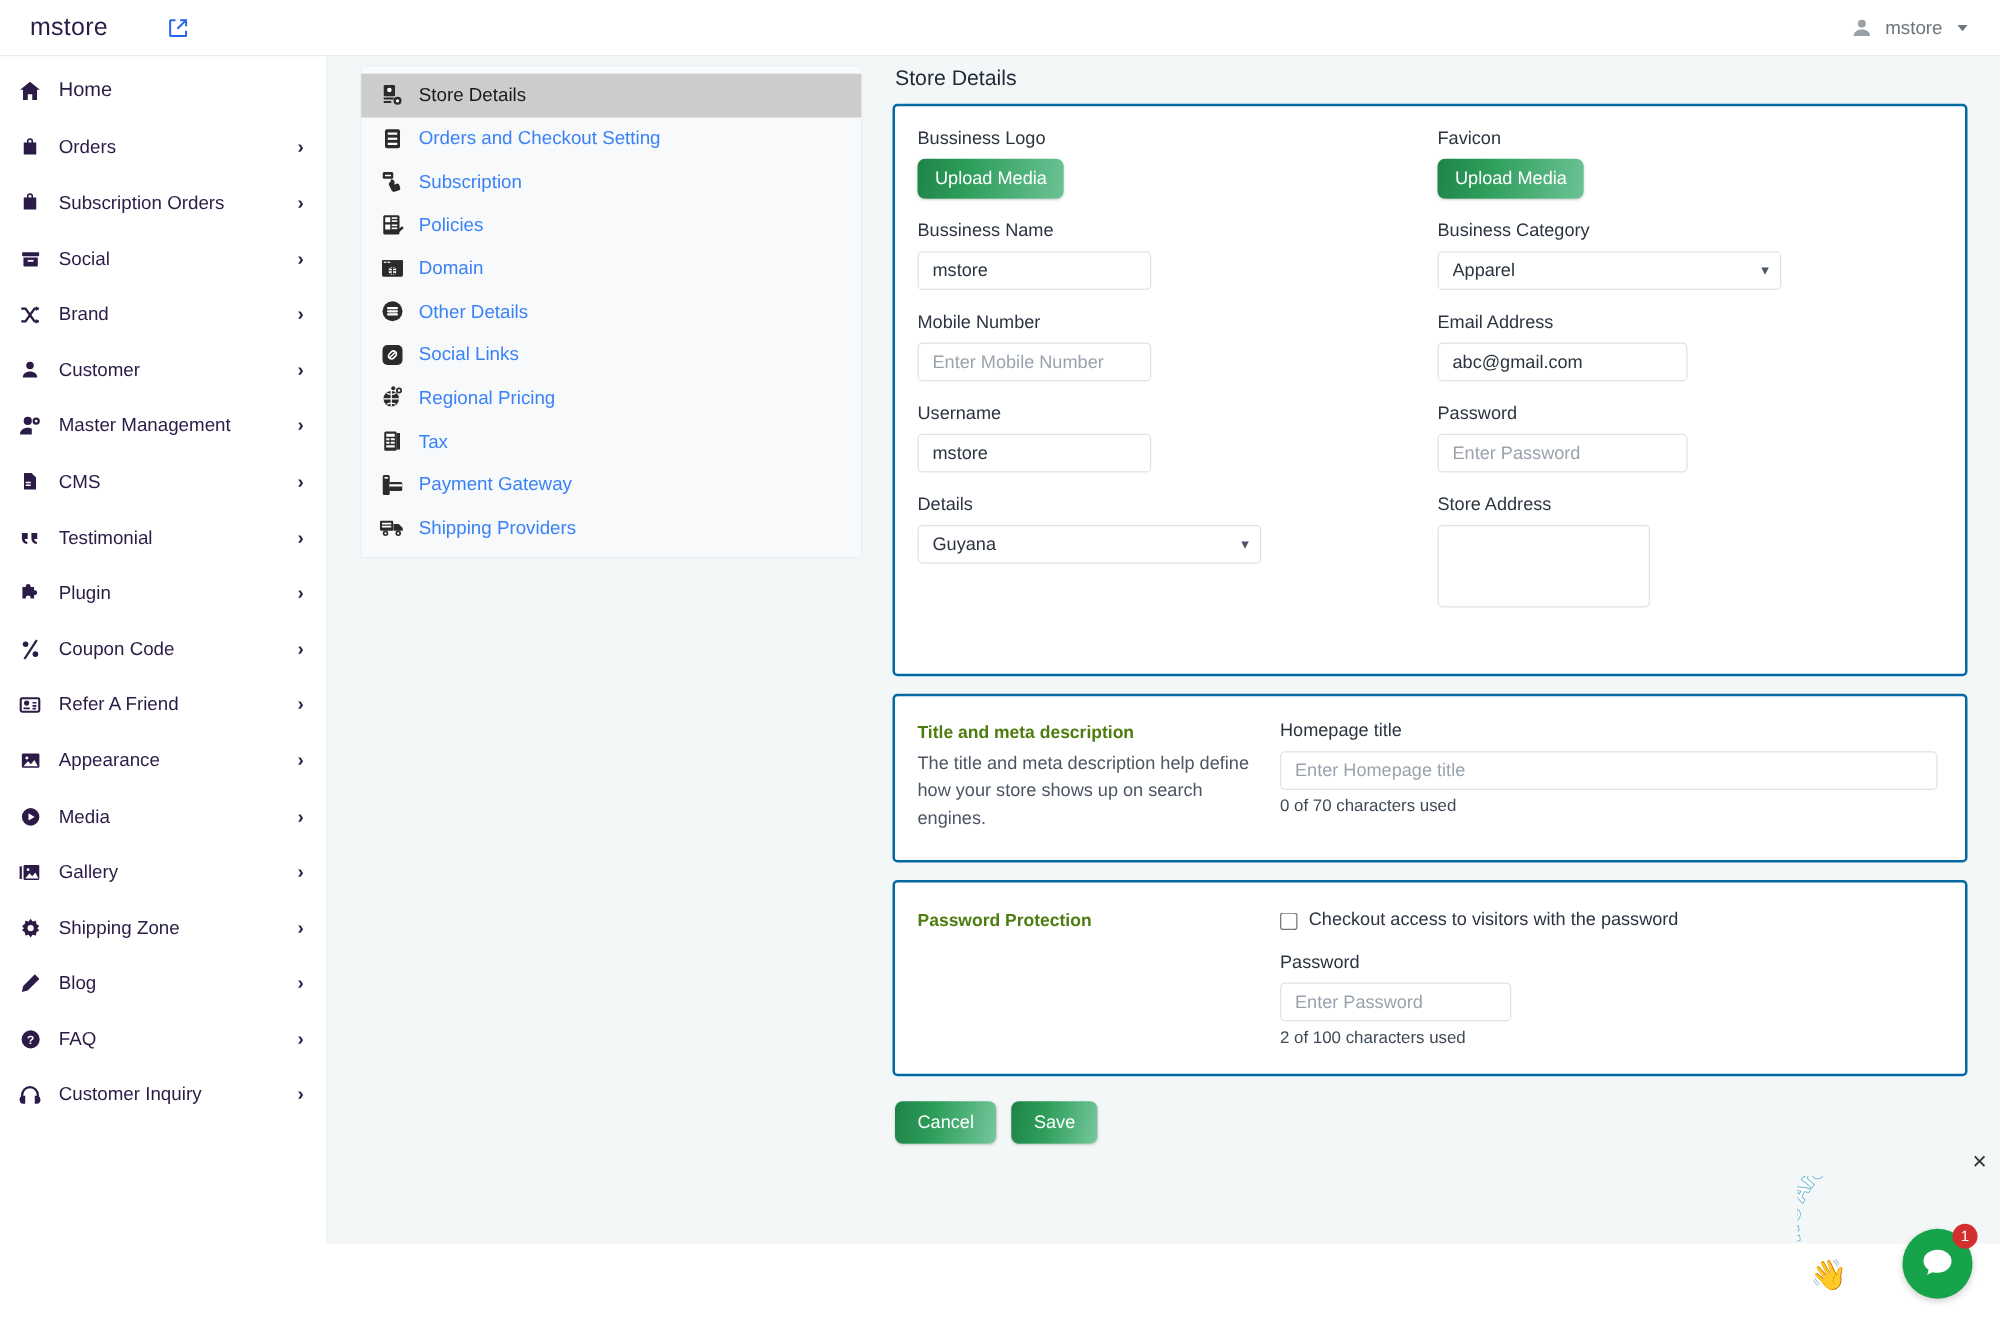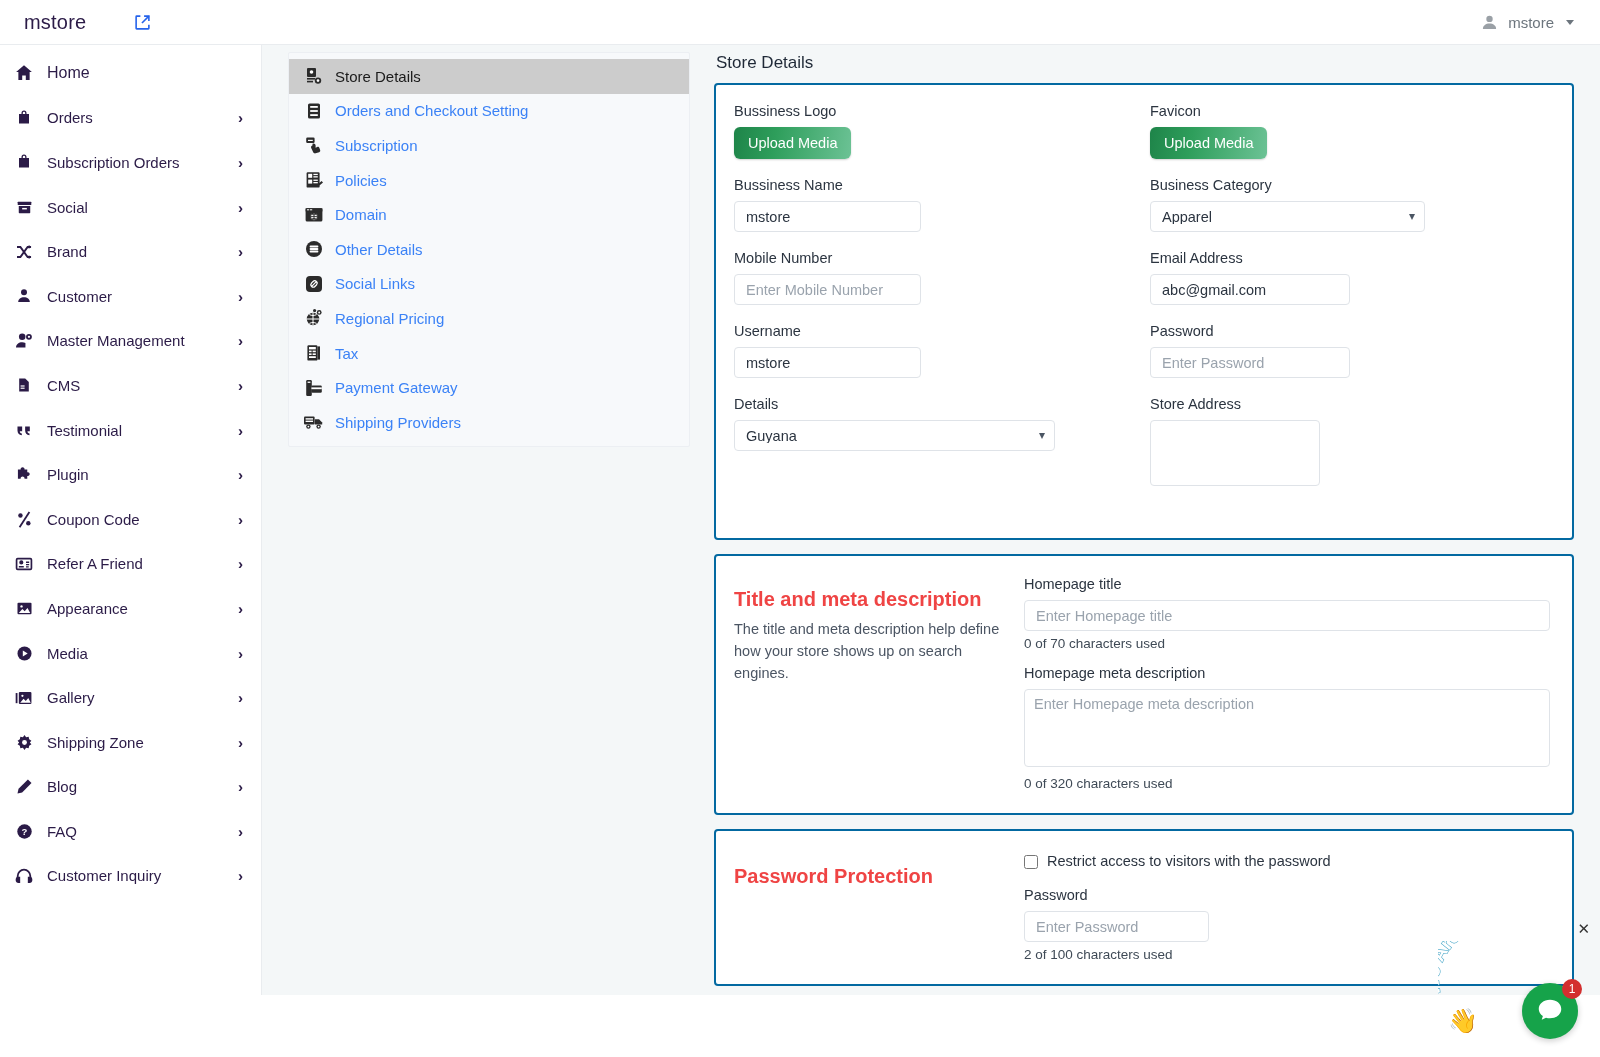--- a/index.html
+++ b/index.html
@@ -81,21 +81,21 @@
 
   .inp, .sel, .txta {
     font-family:"Liberation Sans", sans-serif; font-size:14.5px;
     color:#2b3440; background:#fff;
     border:1px solid #dfe3e8; border-radius:4px;
     padding:7px 11px; height:31px; outline:none;
   }
   .inp::placeholder, .txta::placeholder { color:#9aa3ad; }
   .w-med { width:187px; }
   .w-sel { width:275px; }
-  .w-sel-wide { width:321px; }
+  .w-sel-wide { width:275px; }
   .txta { height:66px; width:170px; resize:none; padding:6px 9px; }
 
   .selwrap { position:relative; display:inline-block; }
   .selwrap select {
     -webkit-appearance:none; appearance:none;
     padding-right:28px; width:100%;
   }
   .selwrap .arw {
     position:absolute; right:10px; top:50%; transform:translateY(-55%);
     pointer-events:none; color:#4b5563; font-size:12px;
@@ -104,21 +104,21 @@
   .btn-green {
     display:inline-block; border:0; border-radius:6px; cursor:pointer;
     color:#fff; font-family:"Liberation Sans", sans-serif; font-size:14.5px;
     padding:8px 14px;
     background:linear-gradient(100deg,#1e8449 0%,#2e9e5b 35%,#6cc295 100%);
     box-shadow:0 1px 2px rgba(0,0,0,.18);
   }
 
   
   .card.meta { padding:20px 22px 22px 18px; display:grid; grid-template-columns:272px 1fr; column-gap:18px;}
-  .sec-title { font-size:20px; color:#ef4444; margin:12px 0 8px 0; font-weight:bold; }
+  .sec-title { font-size:14px; color:#4d7c0f; margin:0 0 8px 0; font-weight:bold; }
   .sec-desc { font-size:14.5px; color:#4b5563; line-height:1.5; }
   .inp-full { width:100%; }
   .txta-full { width:100%; height:78px; }
   .charcount { font-size:13.5px; color:#3f4a56; margin-top:5px; }
   .mb14 { margin-bottom:14px; }
 
   
   .card.pwd { padding:22px 22px 22px 18px; display:grid; grid-template-columns:272px 1fr; column-gap:18px;}
   .chkrow { display:flex; align-items:flex-start; gap:9px; font-size:14.5px; color:#2b3440; margin-bottom:18px;}
   .chkrow input[type=checkbox]{ width:14px;height:14px;margin:2px 0 0 0; }
@@ -585,36 +585,31 @@
       <div>
         <h3 class="sec-title">Title and meta description</h3>
         <p class="sec-desc" style="margin:0">The title and meta description help define how your store shows up on search engines.</p>
       </div>
       <div>
         <div class="mb14">
           <span class="field-label">Homepage title</span>
           <input class="inp inp-full" placeholder="Enter Homepage title" style="">
           <div class="charcount">0 of 70 characters used</div>
         </div>
-        <div>
-          <span class="field-label">Homepage meta description</span>
-          <textarea class="txta txta-full" placeholder="Enter Homepage meta description" style=""></textarea>
-          <div class="charcount">0 of 320 characters used</div>
-        </div>
       </div>
     </div>
 
     <div class="card pwd">
       <div>
         <h3 class="sec-title">Password Protection</h3>
       </div>
       <div>
         <label class="chkrow">
           <input type="checkbox" style="">
-          <span>Restrict access to visitors with the password</span>
+          <span>Checkout access to visitors with the password</span>
         </label>
         <div>
           <span class="field-label">Password</span>
           <input class="inp" style="width: 185px;" type="password" placeholder="Enter Password">
           <div class="charcount">2 of 100 characters used</div>
         </div>
       </div>
     </div>
 
     <div class="actions">

